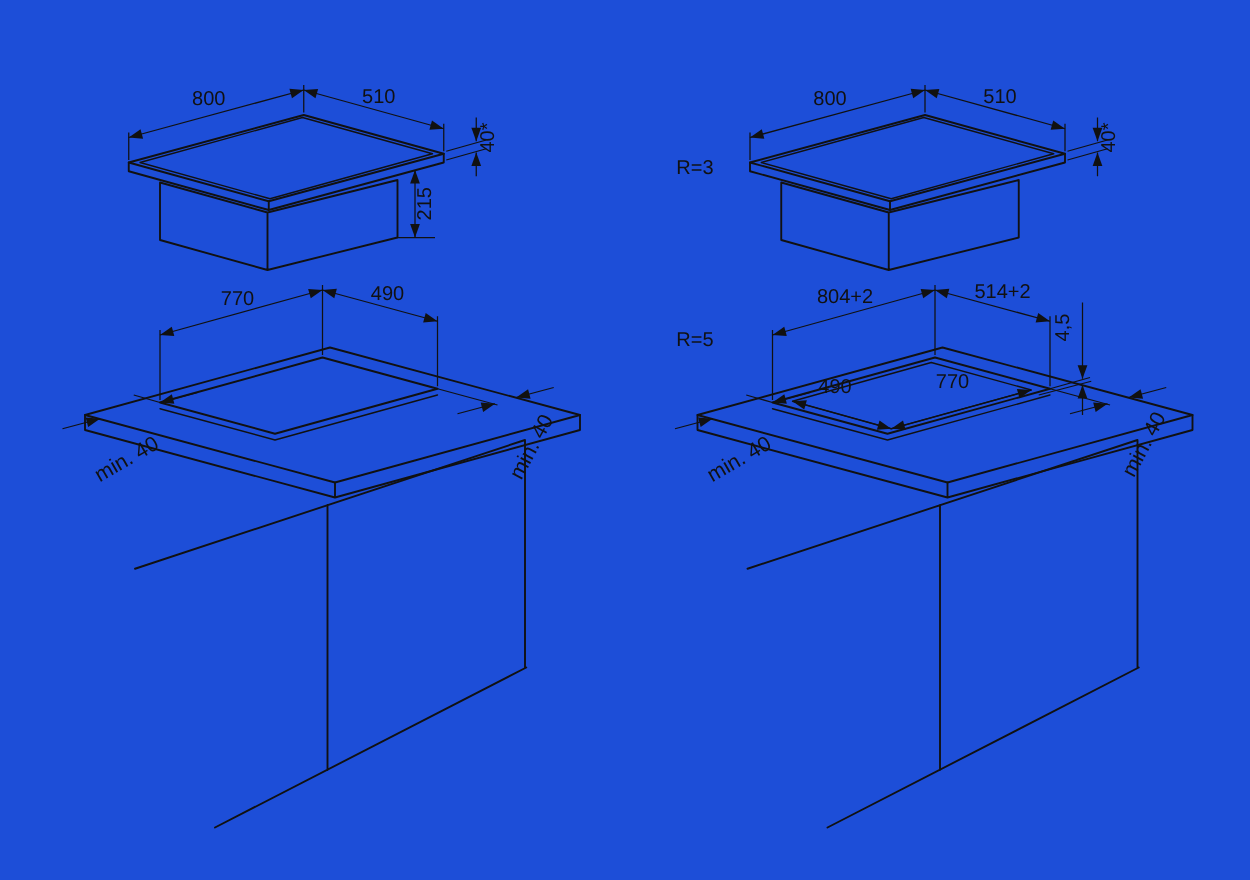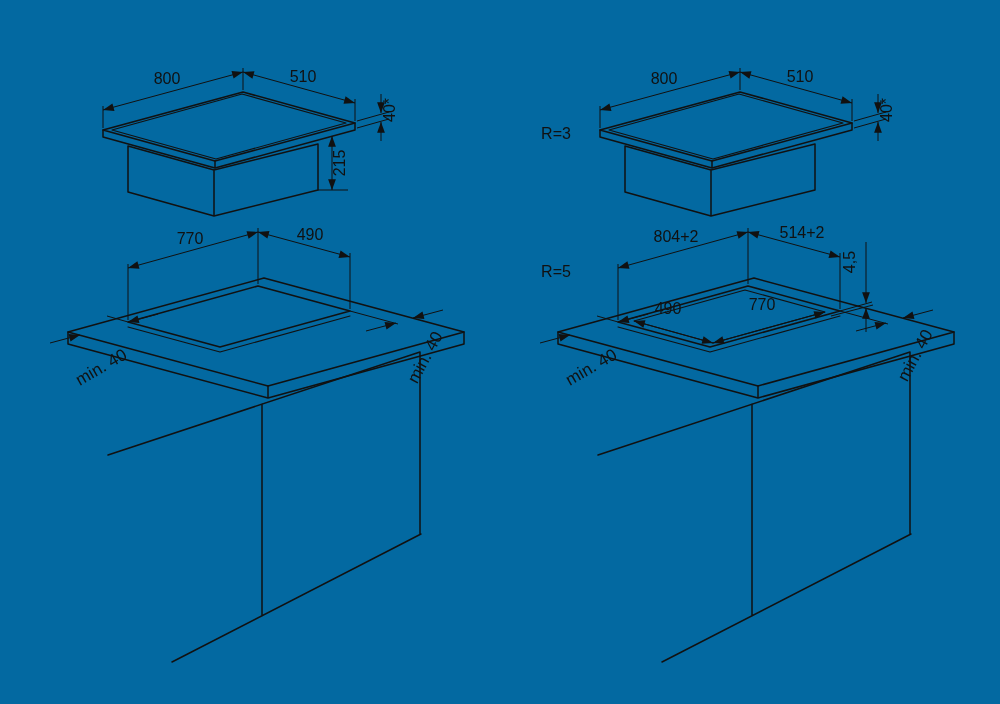--- a/index.html
+++ b/index.html
@@ -1,16 +1,16 @@
 <!DOCTYPE html>
 <html><head>
 <meta charset="utf-8">
 <style>
   html,body{margin:0;padding:0;background:#fff;}
-  .canvas{position:relative;width:1000px;height:704px;background:#0369a1;overflow:hidden;}
+  .canvas{position:relative;width:1000px;height:704px;background:#1d4ed8;overflow:hidden;}
   svg{display:block;}
   .obj{fill:none;stroke:#111;stroke-width:1.5;stroke-linejoin:round;stroke-linecap:round;}
   .thin{fill:none;stroke:#111;stroke-width:1.1;stroke-linejoin:round;stroke-linecap:round;}
   .dim{fill:none;stroke:#111;stroke-width:1;stroke-linecap:butt;}
   text{font-family:"Liberation Sans", sans-serif;font-size:16px;fill:#111;}
   text.big{font-size:17px;}
 </style>
 </head>
 <body>
 

